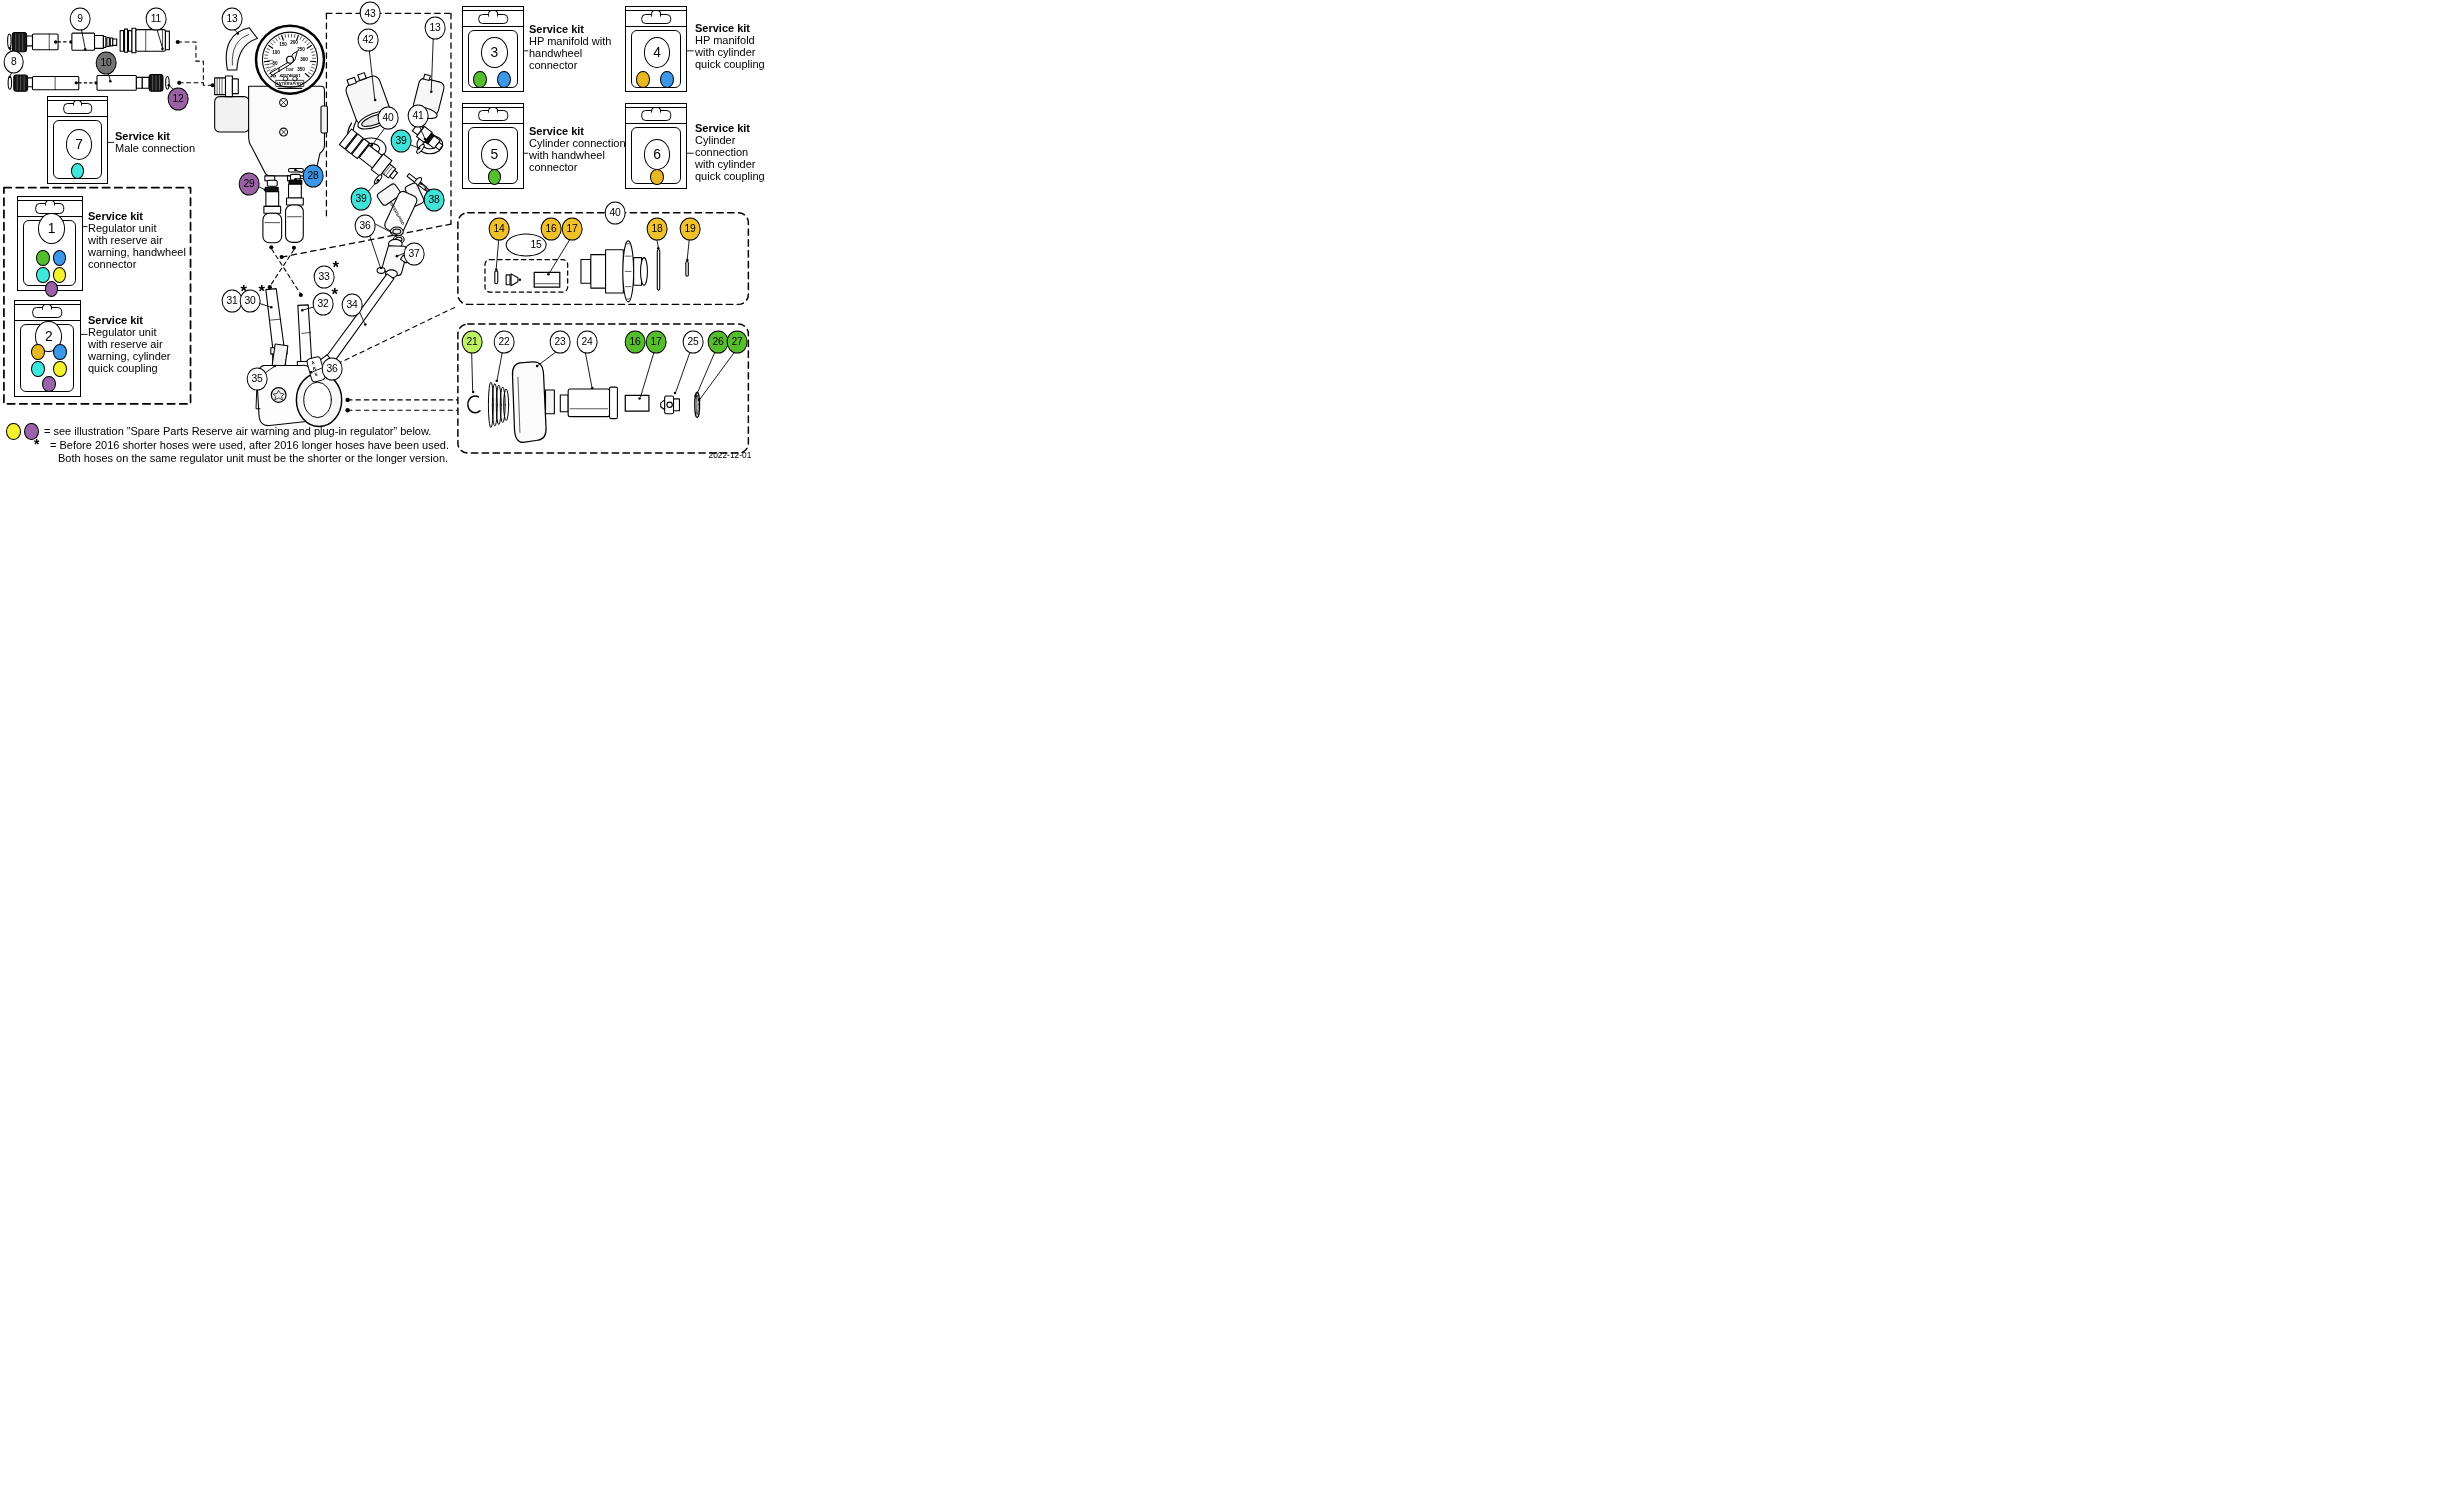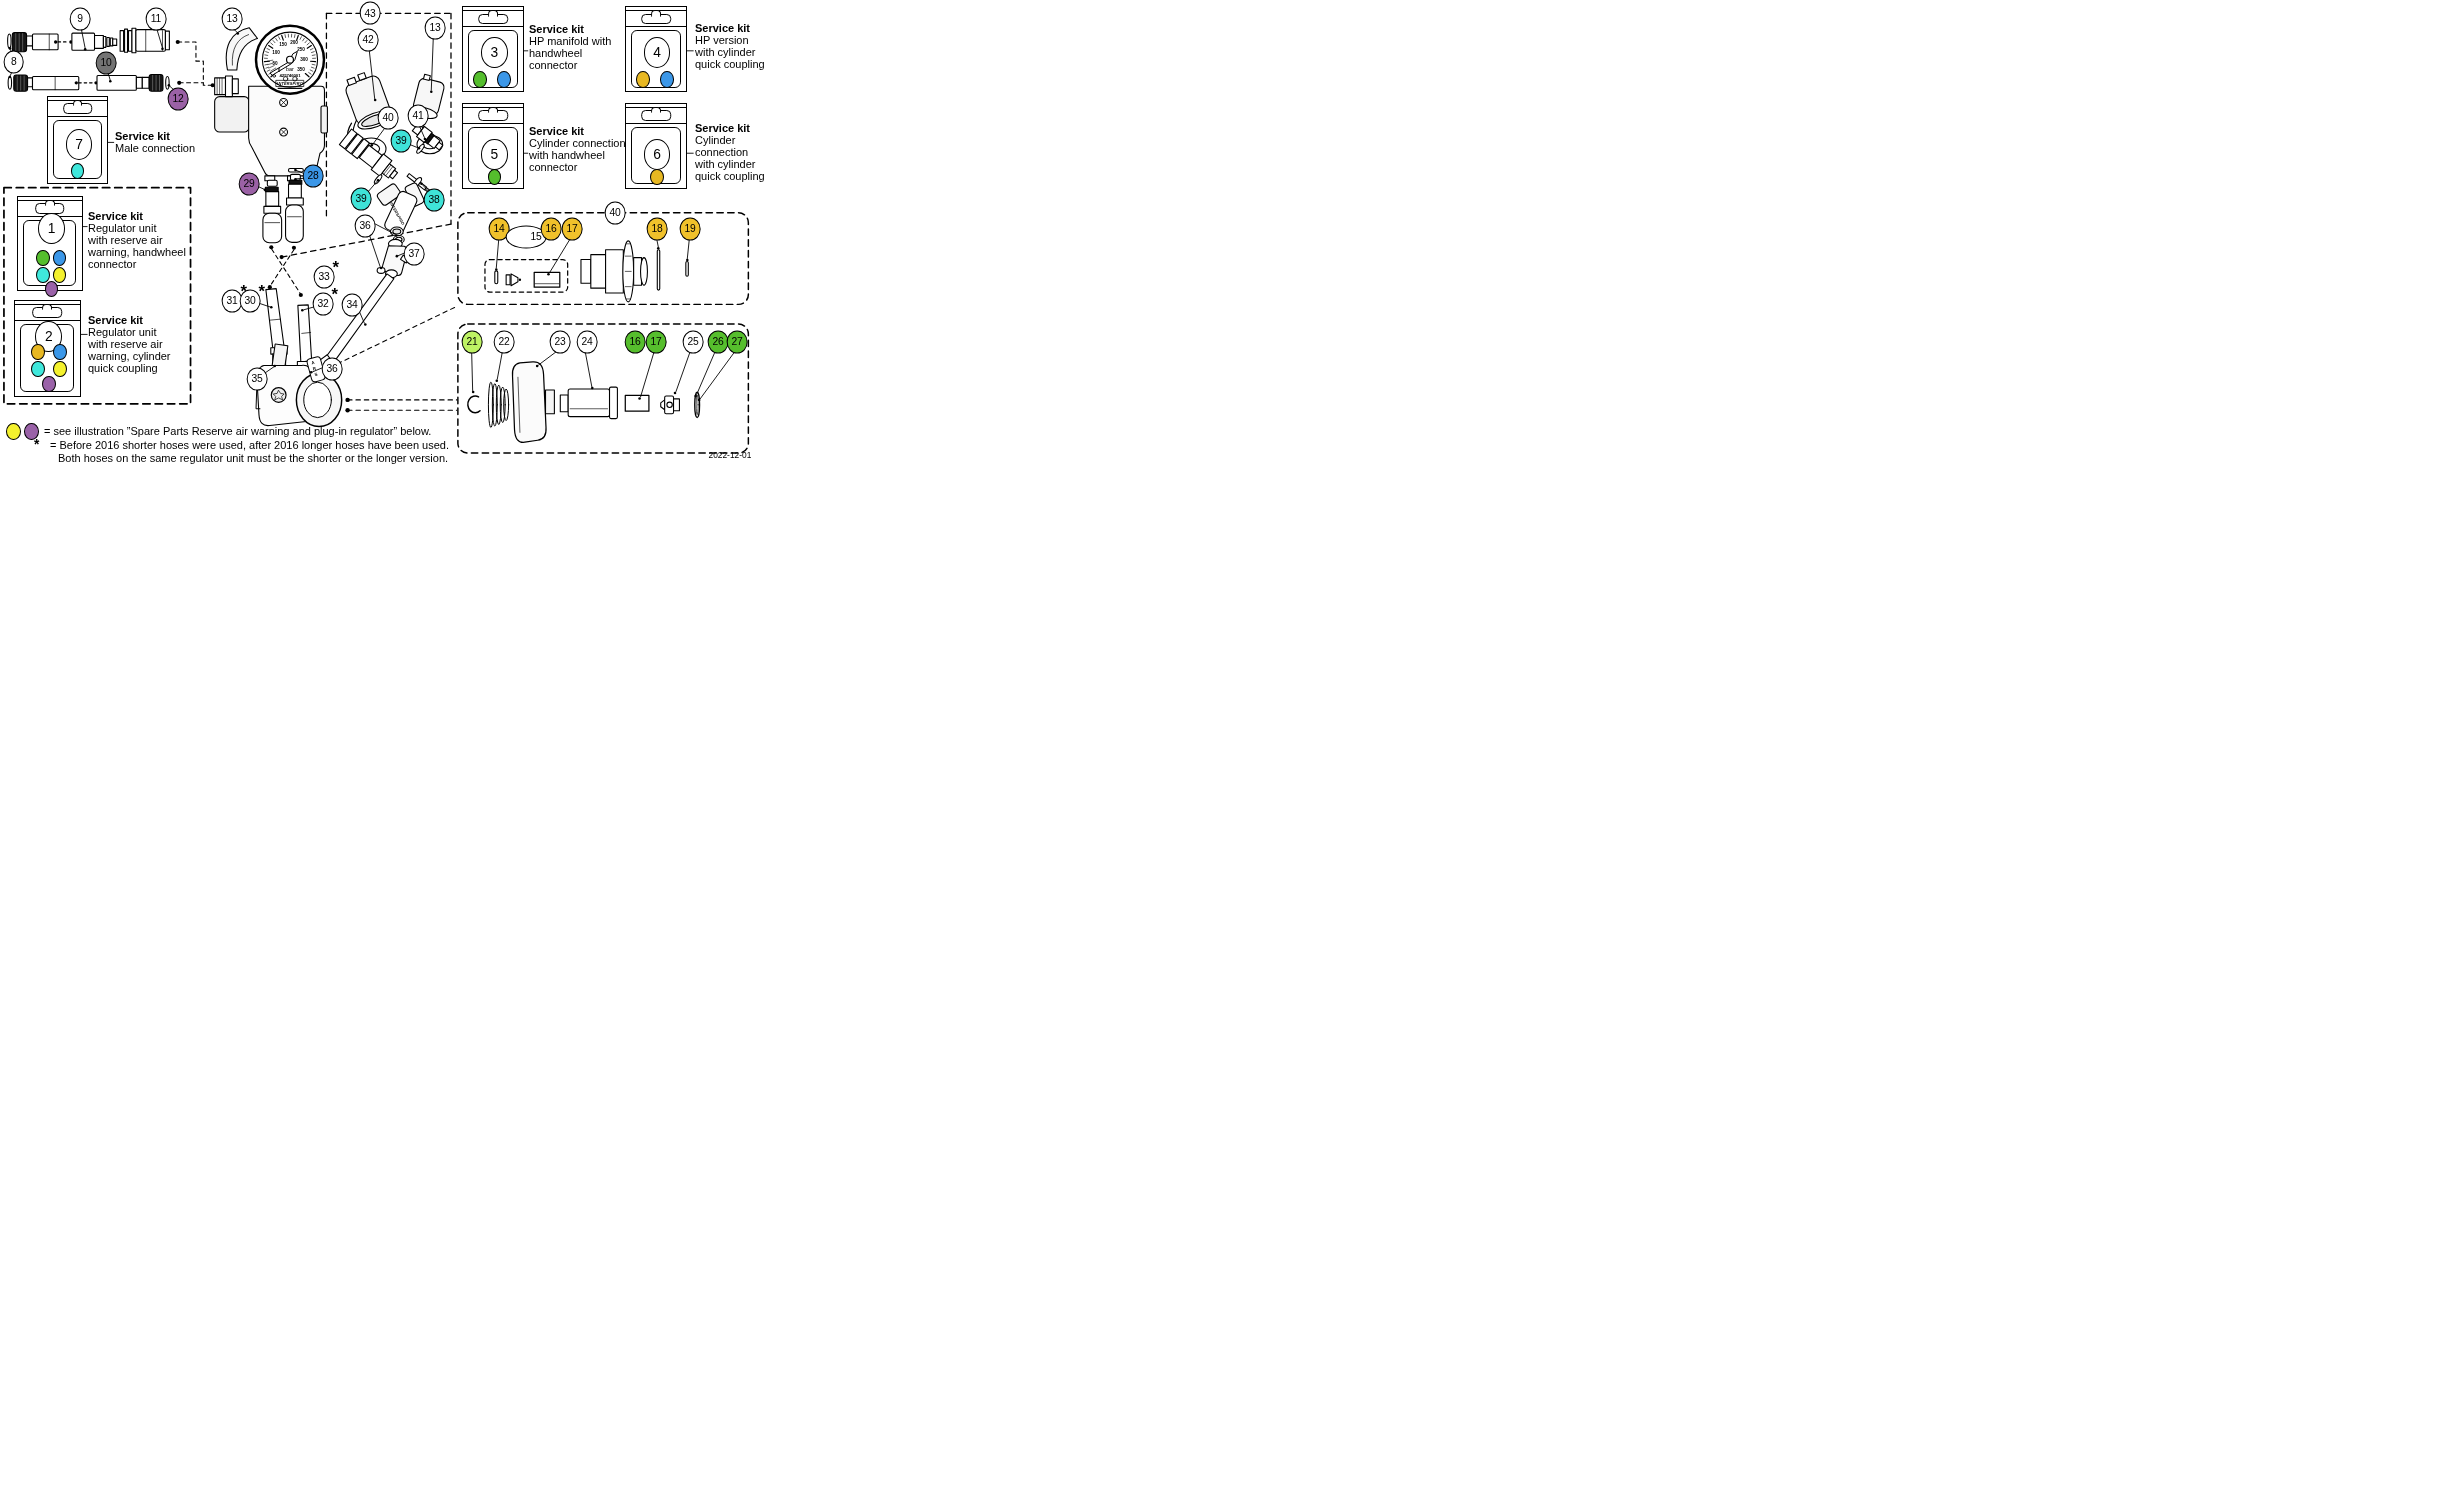--- a/index.html
+++ b/index.html
@@ -539,21 +539,21 @@
         <div class="bump"></div>
         <div class="slot"></div>
         <div class="headline"></div>
         <div class="window"></div>
         <div class="num" style="left: 17.7px; top: 30px;">4</div>
         <div class="dot" style="left: 10.3px; top: 64px; background: rgb(232, 184, 34);"></div>
         <div class="dot" style="left: 34px; top: 64px; background: rgb(59, 151, 232);"></div>
       </div>
       <div class="kit-label" style="left: 695px; top: 22px;">
         <div class="t">Service kit</div>
-        <div>HP version</div>
+        <div>HP manifold</div>
         <div>with cylinder</div>
         <div>quick coupling</div>
       </div>
       <div class="pkg" style="left: 462px; top: 103px; width: 62px; height: 86px;">
         <div class="topline"></div>
         <div class="bump"></div>
         <div class="slot"></div>
         <div class="headline"></div>
         <div class="window"></div>
         <div class="num" style="left: 18px; top: 35px;">5</div>
@@ -617,21 +617,21 @@
       <div class="callout" style="left: 414px; top: 254px; background: rgb(255, 255, 255);">37</div>
       <div class="callout" style="left: 324px; top: 277px; background: rgb(255, 255, 255);">33<span class="star">*</span></div>
       <div class="callout" style="left: 232px; top: 301px; background: rgb(255, 255, 255);">31<span class="star">*</span></div>
       <div class="callout" style="left: 250px; top: 301px; background: rgb(255, 255, 255);">30<span class="star">*</span></div>
       <div class="callout" style="left: 323px; top: 304px; background: rgb(255, 255, 255);">32<span class="star">*</span></div>
       <div class="callout" style="left: 352px; top: 305px; background: rgb(255, 255, 255);">34</div>
       <div class="callout" style="left: 257px; top: 379px; background: rgb(255, 255, 255);">35</div>
       <div class="callout" style="left: 332px; top: 369px; background: rgb(255, 255, 255);">36</div>
       <div class="callout" style="left: 615px; top: 213px; background: rgb(255, 255, 255);">40</div>
       <div class="callout" style="left: 499px; top: 229px; background: rgb(240, 193, 43);">14</div>
-      <div class="callout" style="left: 526px; top: 237px; background: rgb(255, 255, 255); padding-left: 20px;">15</div>
+      <div class="callout" style="left: 526px; top: 245px; background: rgb(255, 255, 255); padding-left: 20px;">15</div>
       <div class="callout" style="left: 551px; top: 229px; background: rgb(240, 193, 43);">16</div>
       <div class="callout" style="left: 572px; top: 229px; background: rgb(240, 193, 43);">17</div>
       <div class="callout" style="left: 657px; top: 229px; background: rgb(240, 193, 43);">18</div>
       <div class="callout" style="left: 690px; top: 229px; background: rgb(240, 193, 43);">19</div>
       <div class="callout" style="left: 472px; top: 342px; background: #bef264;">21</div>
       <div class="callout" style="left: 504px; top: 342px; background: rgb(255, 255, 255);">22</div>
       <div class="callout" style="left: 560px; top: 342px; background: rgb(255, 255, 255);">23</div>
       <div class="callout" style="left: 587px; top: 342px; background: rgb(255, 255, 255);">24</div>
       <div class="callout" style="left: 635px; top: 342px; background: rgb(86, 190, 45);">16</div>
       <div class="callout" style="left: 656px; top: 342px; background: rgb(86, 190, 45);">17</div>

